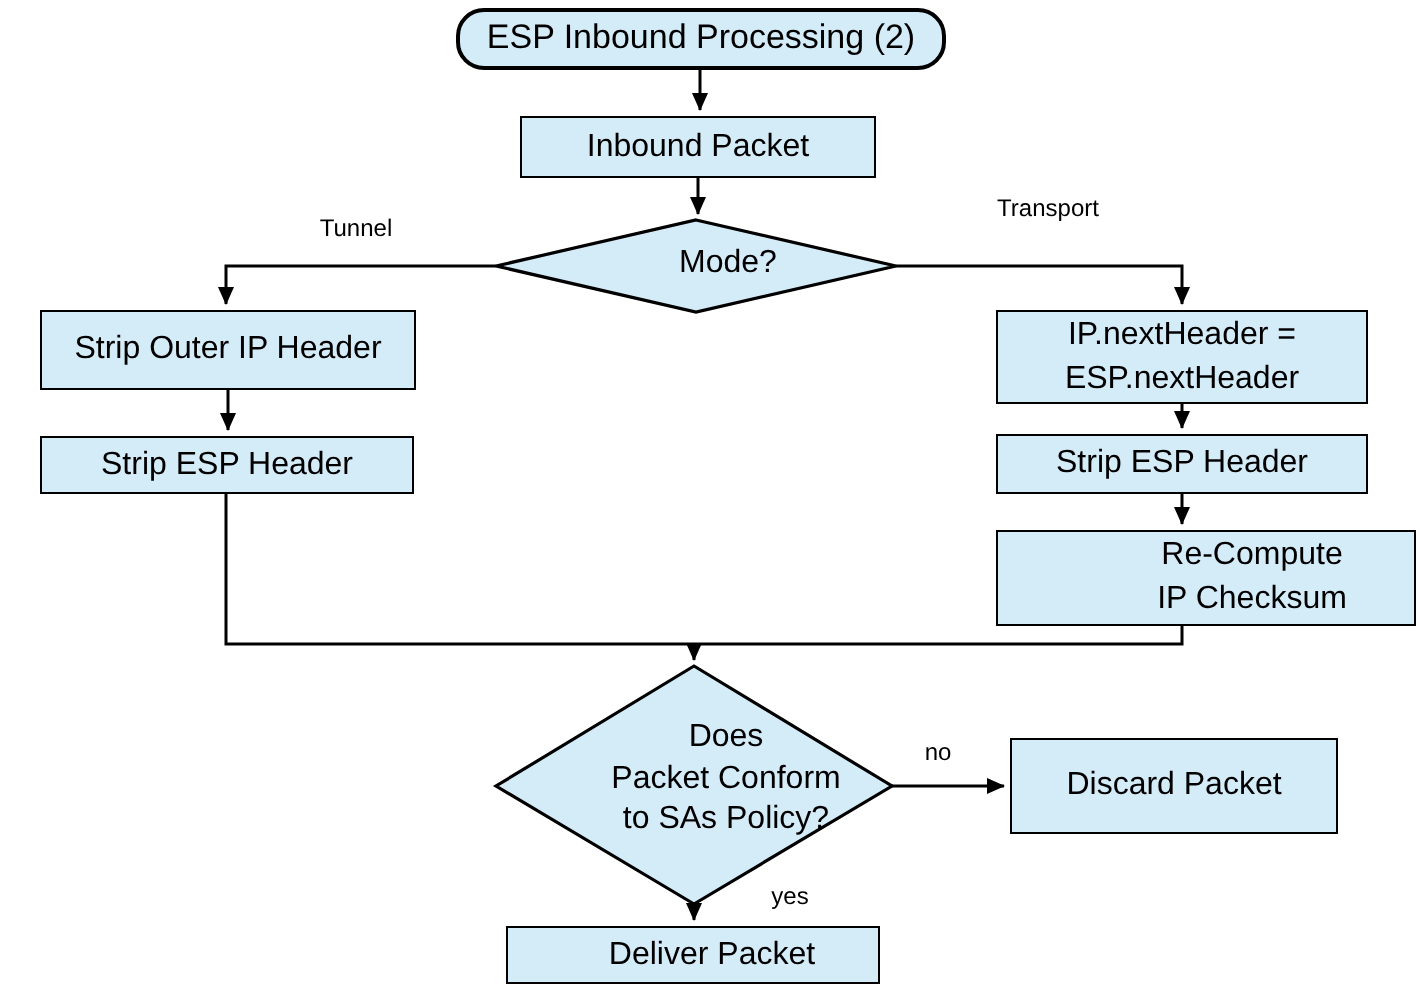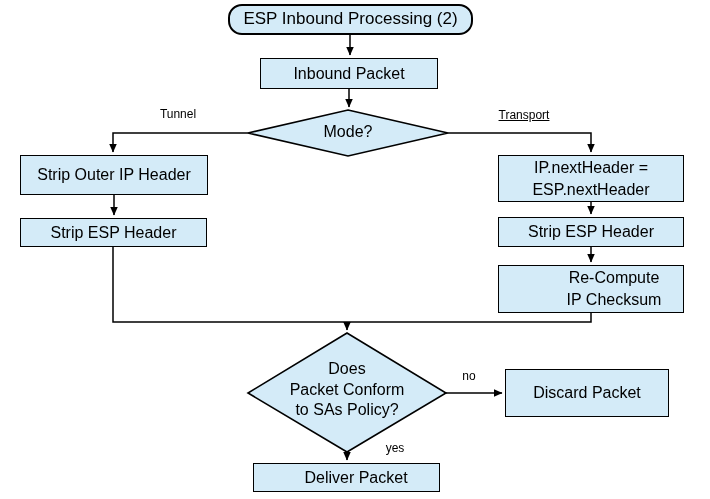--- a/index.html
+++ b/index.html
@@ -55,20 +55,21 @@
   .diamond-text {
     position: absolute;
     display: flex;
     align-items: center;
     justify-content: center;
     text-align: center;
     font-size: 16px;
     line-height: 1.3;
     white-space: pre-line;
     pointer-events: none;
+    margin-left: 16px;
   }
   .edge-label {
     position: absolute;
     font-size: 12px;
     text-align: center;
   }
 </style>
 </head>
 <body>
 
@@ -104,34 +105,34 @@
 
   <div class="node" style="left:20px; top:155px; width:188px; height:40px;">Strip Outer IP Header</div>
 
   <div class="node" style="left:20px; top:218px; width:187px; height:29px;">Strip ESP Header</div>
 
   <div class="node" style="left:498px; top:155px; width:186px; height:47px;">IP.nextHeader =
 ESP.nextHeader</div>
 
   <div class="node" style="left:498px; top:217px; width:186px; height:30px;">Strip ESP Header</div>
 
-  <div class="node" style="left:498px; top:265px; width:186px; height:48px;padding-left:46px;">Re-Compute
+  <div class="node" style="left:498px; top:265px; width:210px; height:48px;padding-left:46px;">Re-Compute
 IP Checksum</div>
 
   <div class="node" style="left:505px; top:369px; width:164px; height:48px;">Discard Packet</div>
 
   <div class="node" style="left:253px; top:463px; width:187px; height:29px;padding-left:19px;">Deliver Packet</div>
 
   <div class="diamond-text" style="left:288px; top:117px; width:120px; height:31px;">Mode?</div>
 
   <div class="diamond-text" style="left:248px; top:340px; width:198px; height:100px;">Does
 Packet Conform
 to SAs Policy?</div>
 
   <div class="edge-label" style="left:146px; top:107px; width:64px;">Tunnel</div>
 
-  <div class="edge-label" style="left:482px; top:108px; width:84px;text-decoration:underline;">Transport</div>
+  <div class="edge-label" style="left:482px; top:97px; width:84px;">Transport</div>
 
   <div class="edge-label" style="left:454px; top:369px; width:30px;">no</div>
 
   <div class="edge-label" style="left:378px; top:441px; width:34px;">yes</div>
 
 </div>
 
 </body></html>

